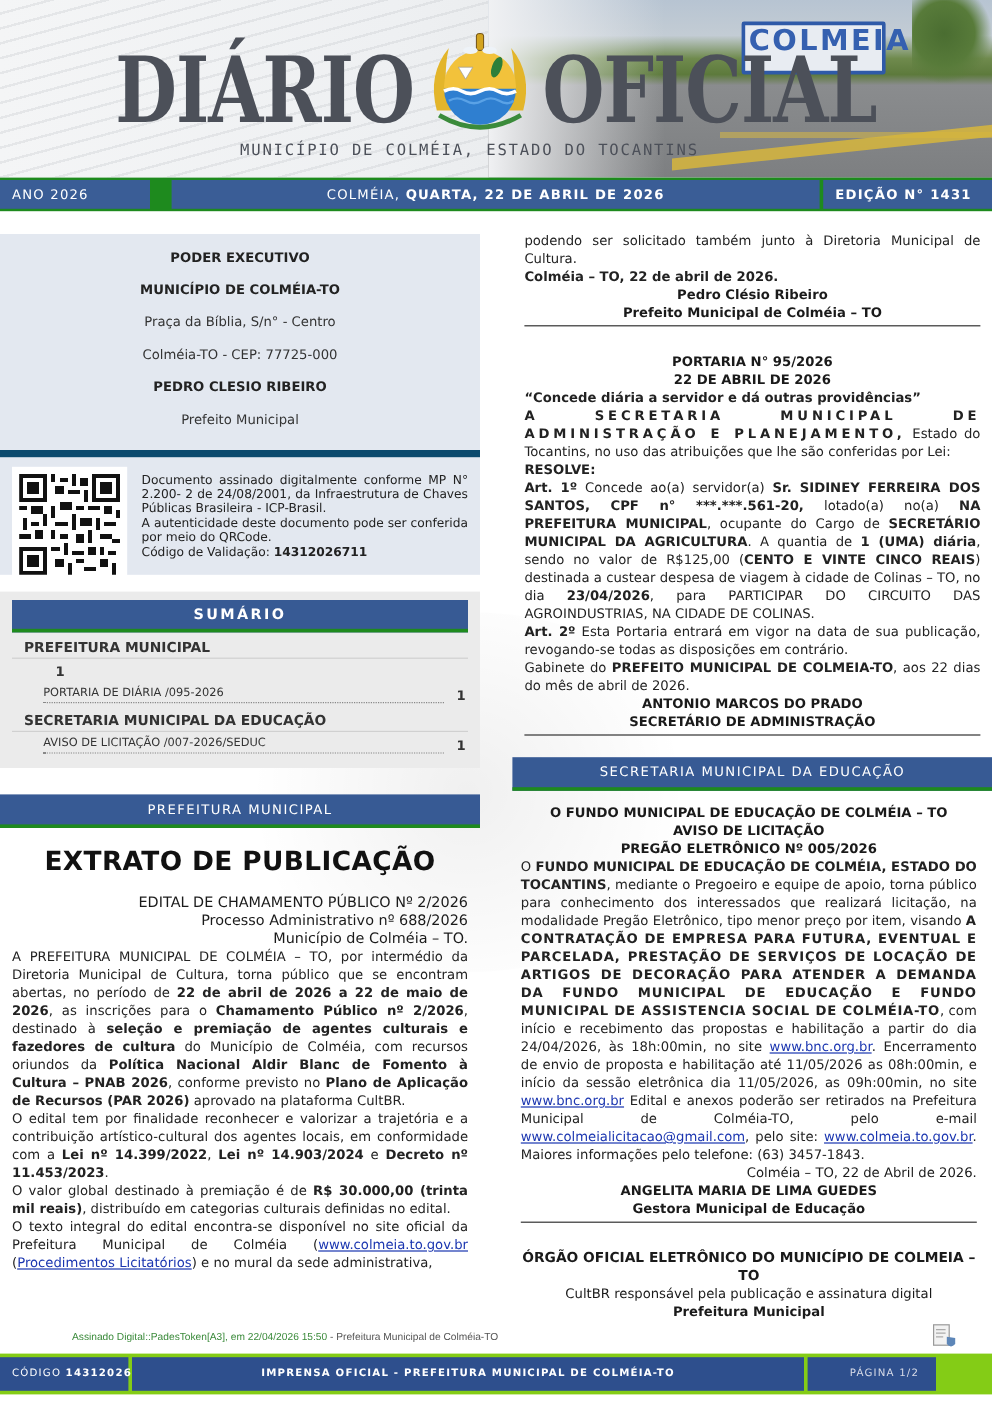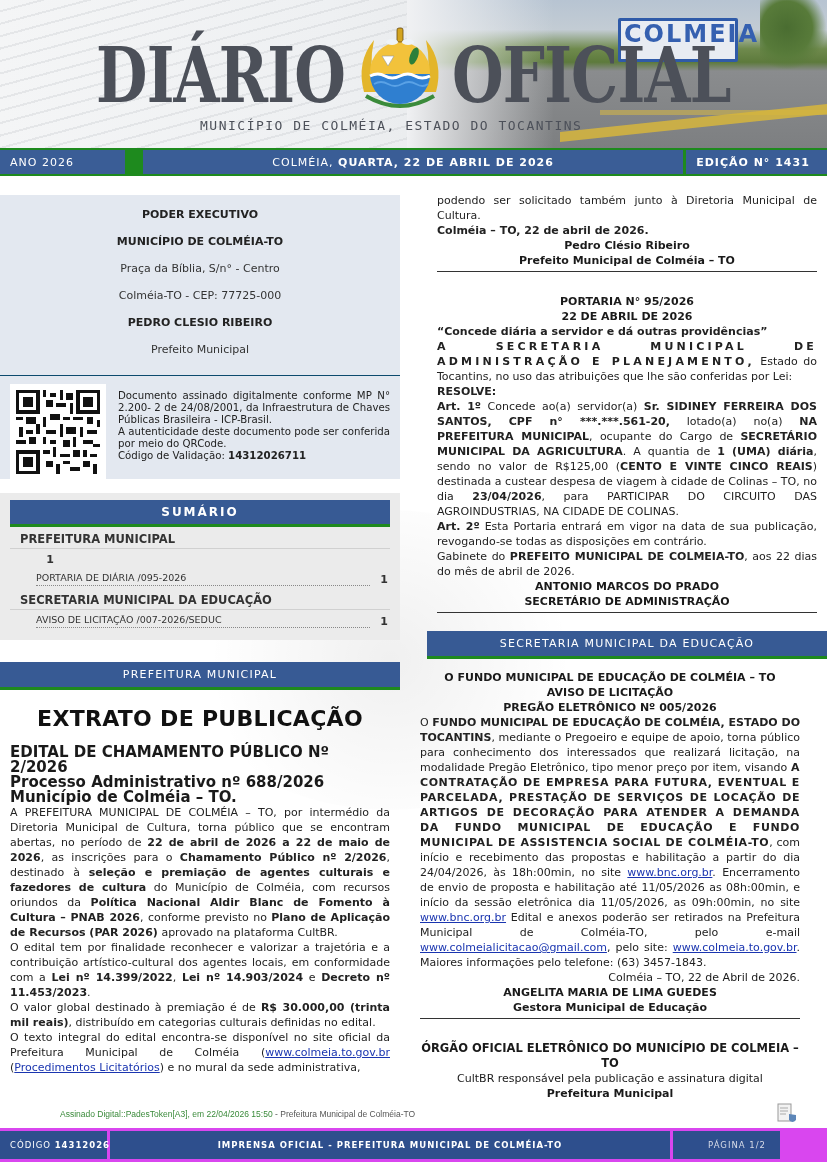--- a/index.html
+++ b/index.html
@@ -78,21 +78,21 @@
   }
   .section-head.bold-h { font-weight: bold; font-size: 11.5px; }
 
   .imprensa-body {
     background: #e3e8f0; padding: 12px 0 10px 0; text-align: center; font-size: 11px; color: #333;
   }
   .imprensa-body p { margin: 0 0 12px 0; line-height: 15px; }
   .imprensa-body p.b { font-weight: bold; color: #222; }
   .imprensa-body p:last-child { margin-bottom: 8px; }
   .cert {
-    background: #e3e8f0; border-top: 1px solid #0c4a6e; display: flex; padding: 8px 10px 8px 10px;
+    background: #e3e8f0; border-top: 6px solid #0c4a6e; display: flex; padding: 8px 10px 8px 10px;
     height: 104px;
   }
   .qr {
     width: 96px; height: 96px; background: #fff; padding: 6px; flex: none;
   }
   .qr svg { width: 84px; height: 84px; display: block; }
   .cert-text {
     margin-left: 12px; margin-top: 6px; font-size: 10.2px; line-height: 12px; color: #222;
     text-align: justify; width: 272px;
   }
@@ -107,49 +107,49 @@
   .sum-item .pg { width: 20px; text-align: right; font-weight: bold; font-size: 11px; padding-right: 2px; }
 
   .pref-head { margin-top: 22px; }
 
   .extrato {
     padding: 0 10px;
   }
   .extrato h1 {
     text-align: center; font-size: 22px; font-weight: bold; letter-spacing: .3px; margin: 16px 0 14px 0; color: #111;
   }
-  .extrato .hd { text-align: left; font-weight: bold; font-size: 15px; line-height: 15px; }
+  .extrato .hd { text-align: right; font-weight: normal; font-size: 12px; line-height: 15px; }
   .body-text { font-size: 11px; line-height: 15px; text-align: justify; color: #222; }
   .body-text a { color: #1a35b0; text-decoration: underline; }
 
   
   .right { position: absolute; left: 437px; top: 193px; width: 380px; }
   .right .body-text { font-size: 11px; }
   .center-b { text-align: center; font-weight: bold; font-size: 11px; line-height: 15px; }
   .rule { border-top: 1px solid #333; margin: 3px 0 0 0; }
   .wide { letter-spacing: 3.2px; }
   .edu-head { position: absolute; left: 427px; top: 631px; width: 400px; }
-  .right2 { position: absolute; left: 420px; top: 670px; width: 380px; }
+  .right2 { position: absolute; left: 434px; top: 670px; width: 380px; }
   .right-foot { text-align: right; font-size: 11px; line-height: 15px; }
 
   .watermark {
     position: absolute; left: 180px; top: 510px; width: 420px; height: 300px; opacity: .06;
     border-radius: 50%; background: radial-gradient(circle, #000 0%, rgba(0,0,0,0) 70%);
   }
 
   
   .sign-line {
     position: absolute; left: 60px; top: 1109px; font-size: 8.5px; color: #3a8a3a;
     font-family: "Liberation Sans", sans-serif;
   }
   .sign-line .gray { color: #555; }
   .doc-icon { position: absolute; left: 777px; top: 1103px; width: 20px; height: 22px; }
   .bottom-bar {
     position: absolute; left: 0; top: 1128px; width: 827px; height: 34px;
-    background: #d946ef; display: flex; padding: 3px 0;
+    background: #84cc16; display: flex; padding: 3px 0;
   }
   .bottom-bar .cell {
     background: #2e4f8d; color: #fff; height: 28px; display: flex; align-items: center; font-size: 8.5px; letter-spacing: 1px;
   }
   .bottom-bar .b1 { width: 107px; padding-left: 10px; }
   .bottom-bar .b2wrap { width: 560px; margin-left: 3px; justify-content: center; font-weight: bold; }
   .bottom-bar .b3wrap { width: 107px; margin-left: 3px; justify-content: flex-end; padding-right: 14px; color: #d8dce8; }
 </style>
 </head>
 <body>

